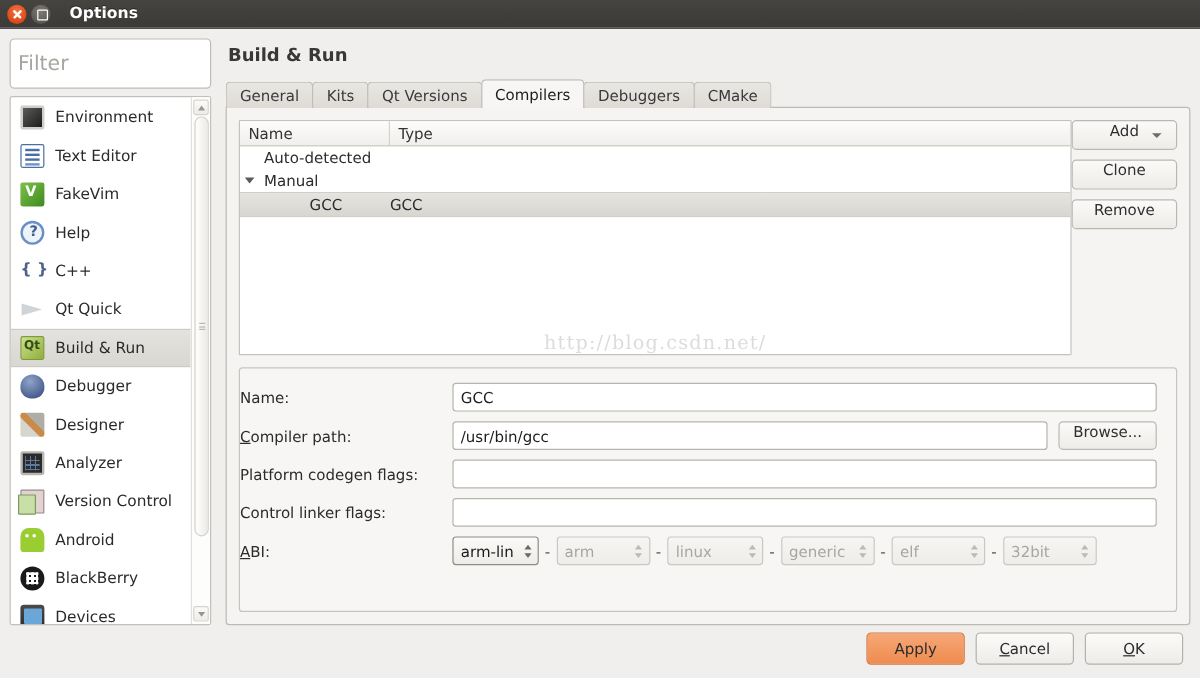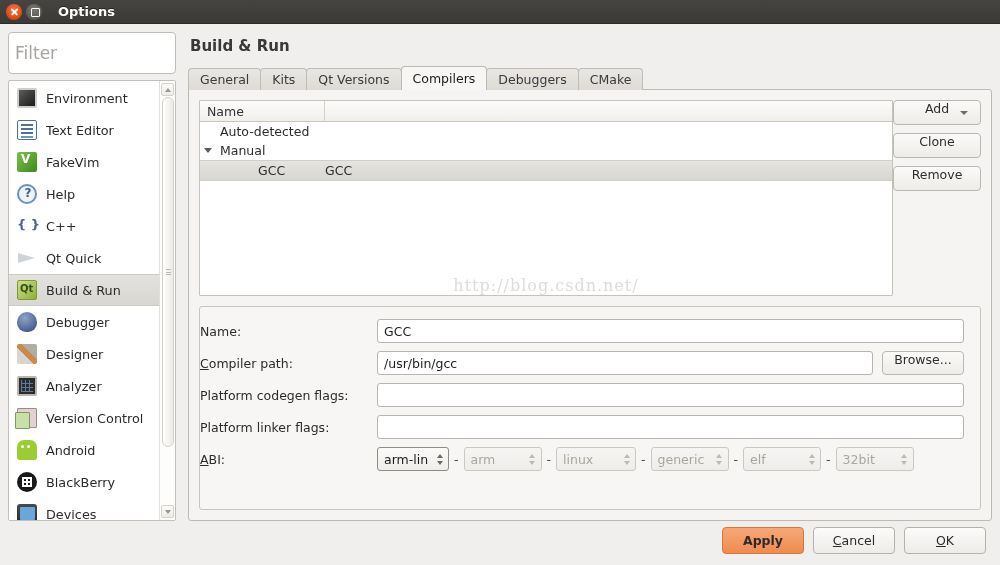--- a/index.html
+++ b/index.html
@@ -180,21 +180,21 @@
     padding:0 14px 6px 0; gap:9px;
   }
   .dbtn {
     height:27px; min-width:82px; padding:0 16px; border-radius:4px;
     border:1px solid #b5b2ac; font-size:12.5px; color:#2b2b2b; font-family:inherit;
     background:linear-gradient(180deg,#fcfbfa 0%,#eeecE8 100%);
     display:flex; align-items:center; justify-content:center; cursor:default;
   }
   .dbtn.apply {
     background:linear-gradient(180deg,#f6a878 0%,#ef8b4f 100%);
-    border-color:#d9763c; color:#2b2b2b;font-weight:bold;
+    border-color:#d9763c; color:#2b2b2b;
   }
   .dbtn u { text-decoration:underline; }
 
   
   .ic { position:absolute; inset:0; }
   .ic-env { background:linear-gradient(135deg,#5c5c5c,#1b1b1b); border:2px solid #cfcdc8; border-radius:2px; }
   .ic-text { background:#fff; border:1.5px solid #4a6fa5; border-radius:2px; }
   .ic-text::after{content:"";position:absolute;left:3px;top:3px;right:3px;height:1.5px;background:#4a6fa5;
     box-shadow:0 4px 0 #4a6fa5,0 8px 0 #4a6fa5,0 12px 0 #6f93c6;}
   .ic-vim { background:linear-gradient(135deg,#7cc14a,#3f8a1f); border-radius:2px; }
@@ -362,20 +362,21 @@
           <div class="tab">Debuggers</div>
           <div class="tab">CMake</div>
         </div>
 
       <div class="tabpanel">
 
         <div class="tree-row-area">
           <div class="treeview">
             <div class="tree-head">
               <div class="th-name">Name</div>
+              <div class="th-type">Type</div>
             </div>
             <div id="treebody">
                 <div class="tree-row">
                   <span class="tw-arrow"></span>
                   <span class="tw-name" style="padding-left: 4px;">Auto-detected</span>
                   <span class="tw-type"></span>
                 </div>
                 <div class="tree-row">
                   <span class="tw-arrow">
                     <i></i>
@@ -414,21 +415,21 @@
             <input class="tinput" id="pathInput" value="/usr/bin/gcc" style="">
             <div class="btn browse-btn">Browse...</div>
           </div>
 
           <div class="frow">
             <div class="flabel">Platform codegen flags:</div>
             <input class="tinput" id="codegenInput" style="">
           </div>
 
           <div class="frow">
-            <div class="flabel">Platform linker flags:</div>
+            <div class="flabel">Control linker flags:</div>
             <input class="tinput" id="linkerInput" style="">
           </div>
 
           <div class="frow">
             <div class="flabel"><u>A</u>BI:</div>
             <div class="abi-row" id="abirow">
                 <div class="combo enabled" style="width: 72px;">
                   <span class="ctext">arm-lin</span>
                   <span class="spin">
                     <i class="u"></i>

